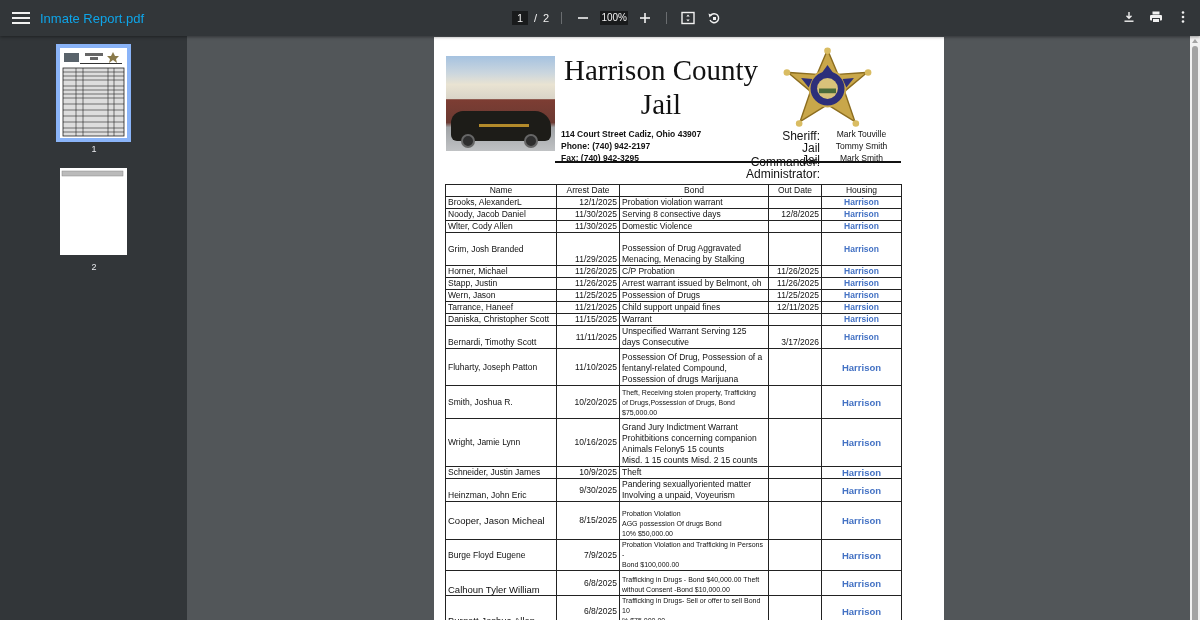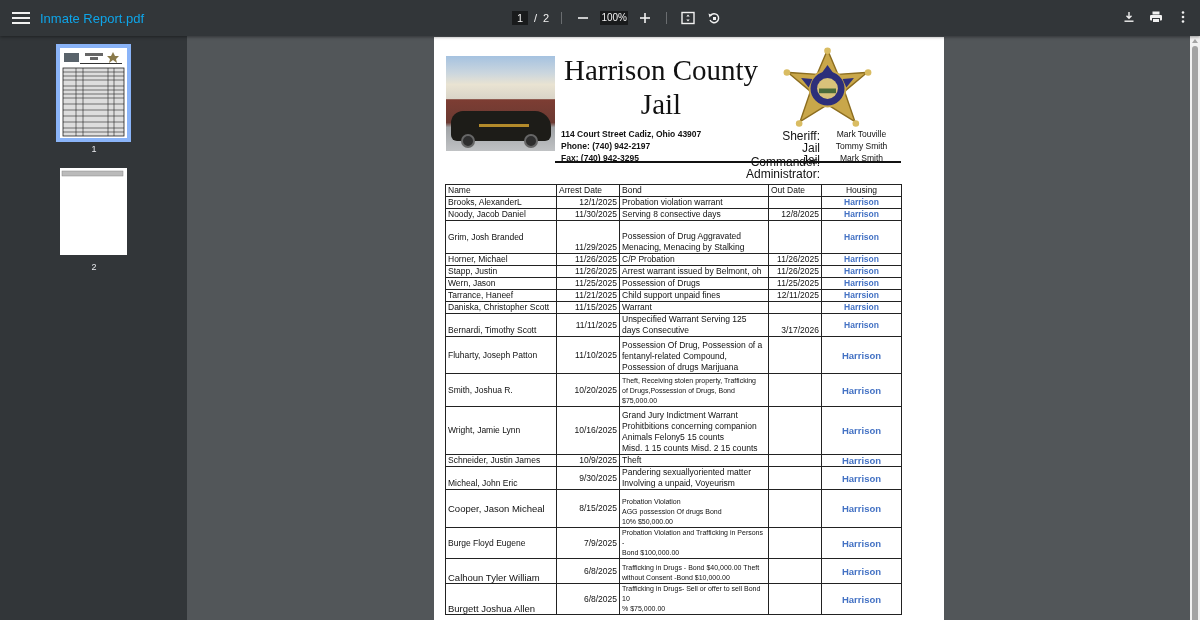--- a/index.html
+++ b/index.html
@@ -42,21 +42,21 @@
   .jail-title { position: absolute; left: 127px; top: 16px; width: 200px; text-align: center; font-family: "Liberation Serif", serif; font-size: 29px; line-height: 34px; color: #111; }
   .badge { position: absolute; left: 346px; top: 9px; width: 95px; height: 85px; }
   .addr { position: absolute; left: 127px; font-size: 8.5px; font-weight: bold; color: #111; }
   .staff-label { position: absolute; font-size: 12px; color: #111; text-align: right; width: 90px; }
   .staff-val { position: absolute; font-size: 8.5px; color: #111; text-align: center; width: 75px; }
   .hdr-line { position: absolute; left: 121px; top: 124px; width: 346px; height: 1.5px; background: #111; }
 
   
   table.inmates { position: absolute; left: 11px; top: 147px; width: 456px; border-collapse: collapse; font-size: 8.5px; color: #111; table-layout: fixed; }
   table.inmates td { border: 1px solid #222; padding: 0 2px; vertical-align: bottom; line-height: 11px; overflow: hidden; }
-  table.inmates tr.head td { vertical-align: middle; height: 12px; }
+  table.inmates tr.head td { vertical-align: middle; height: 12px; text-align: center; }
   td.arrest { text-align: right; }
   td.out { text-align: right; }
   td.housing { text-align: center; color: #4472c4; font-weight: bold; vertical-align: middle !important; }
   td.housing.h-head { color: #111; font-weight: normal; }
   td.bond .small { font-size: 7px; line-height: 10px; display: block; }
   .bondline { display: block; }
   .big-name { font-size: 9.5px; }
   .housing.big { font-size: 9.5px; }
 </style>
 </head>
@@ -235,20 +235,29 @@
           </tr>
           <tr style="height: 12px;">
             <td>Noody, Jacob Daniel</td>
             <td class="arrest">11/30/2025</td>
             <td class="bond">
               <span class="bondline">Serving 8 consective days</span>
             </td>
             <td class="out">12/8/2025</td>
             <td class="housing">Harrison</td>
           </tr>
+          <tr style="height: 12px;">
+            <td>Wlter, Cody Allen</td>
+            <td class="arrest">11/30/2025</td>
+            <td class="bond">
+              <span class="bondline">Domestic Violence</span>
+            </td>
+            <td class="out"></td>
+            <td class="housing">Harrison</td>
+          </tr>
           <tr style="height: 33px;">
             <td style="vertical-align: middle;">Grim, Josh Branded</td>
             <td class="arrest">11/29/2025</td>
             <td class="bond">
               <span class="bondline">Possession of Drug Aggravated</span>
               <span class="bondline">Menacing,  Menacing by Stalking</span>
             </td>
             <td class="out"></td>
             <td class="housing" style="vertical-align: bottom;">Harrison</td>
           </tr>
@@ -344,21 +353,21 @@
           <tr style="height: 12px;">
             <td>Schneider, Justin James</td>
             <td class="arrest">10/9/2025</td>
             <td class="bond">
               <span class="bondline">Theft</span>
             </td>
             <td class="out"></td>
             <td class="housing big">Harrison</td>
           </tr>
           <tr style="height: 23px;">
-            <td>Micheal, John Eric</td>
+            <td>Heinzman, John Eric</td>
             <td class="arrest" style="vertical-align: middle;">9/30/2025</td>
             <td class="bond">
               <span class="bondline">Pandering sexuallyoriented matter</span>
               <span class="bondline">Involving a unpaid, Voyeurism</span>
             </td>
             <td class="out"></td>
             <td class="housing big">Harrison</td>
           </tr>
           <tr style="height: 38px;">
             <td class="big-name" style="vertical-align: middle;">Cooper, Jason Micheal</td>

